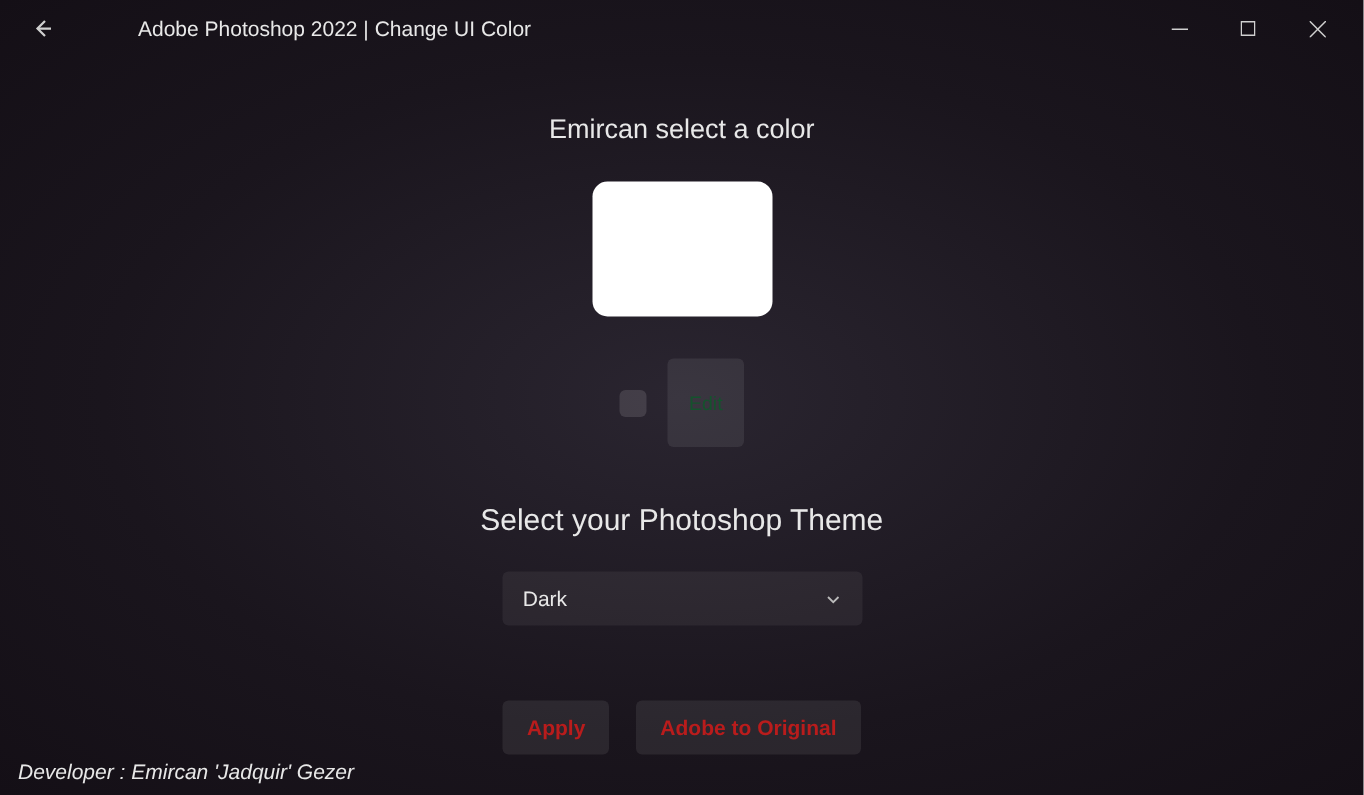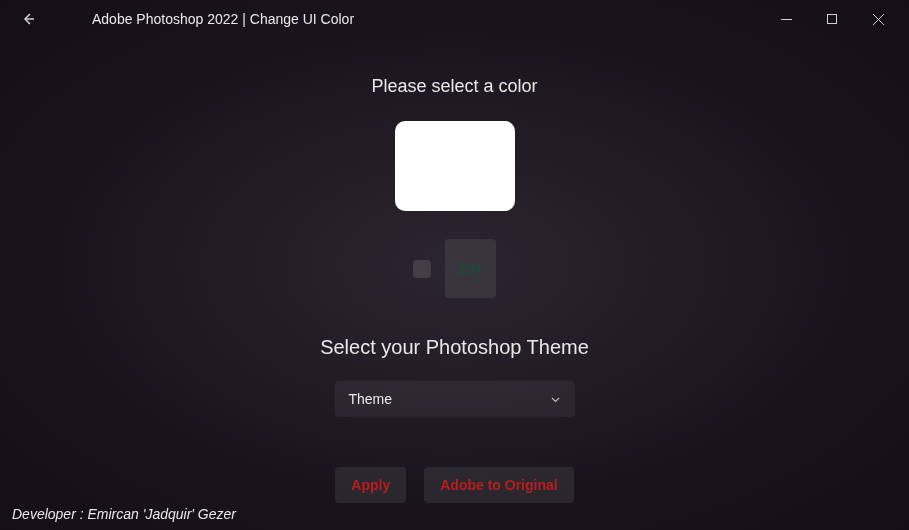--- a/index.html
+++ b/index.html
@@ -171,31 +171,31 @@
     <div class="win-btn">
       <svg width="11" height="11" viewBox="0 0 11 11" stroke="currentColor" stroke-width="1">
         <line x1="0" y1="0" x2="11" y2="11"></line>
         <line x1="11" y1="0" x2="0" y2="11"></line>
       </svg>
     </div>
   </div>
 </div>
 
 <div class="main">
-  <div class="heading">Please select a color</div>
+  <div class="heading">Emircan select a color</div>
   <div class="color-swatch"></div>
 
   <div class="adv-row">
     <div class="checkbox"></div>
     <button class="edit-btn">Edit</button>
   </div>
 
   <div class="theme-heading">Select your Photoshop Theme</div>
   <div class="select">
-    <span class="select-value">Theme</span>
+    <span class="select-value">Dark</span>
     <svg class="chevron" width="11" height="11" viewBox="0 0 11 11" fill="none" stroke="currentColor" stroke-width="1.2">
       <path d="M2 4 L5.5 7.5 L9 4"></path>
     </svg>
   </div>
 
   <div class="action-row">
     <button class="action-btn">Apply</button>
     <button class="action-btn">Adobe to Original</button>
   </div>
 </div>

